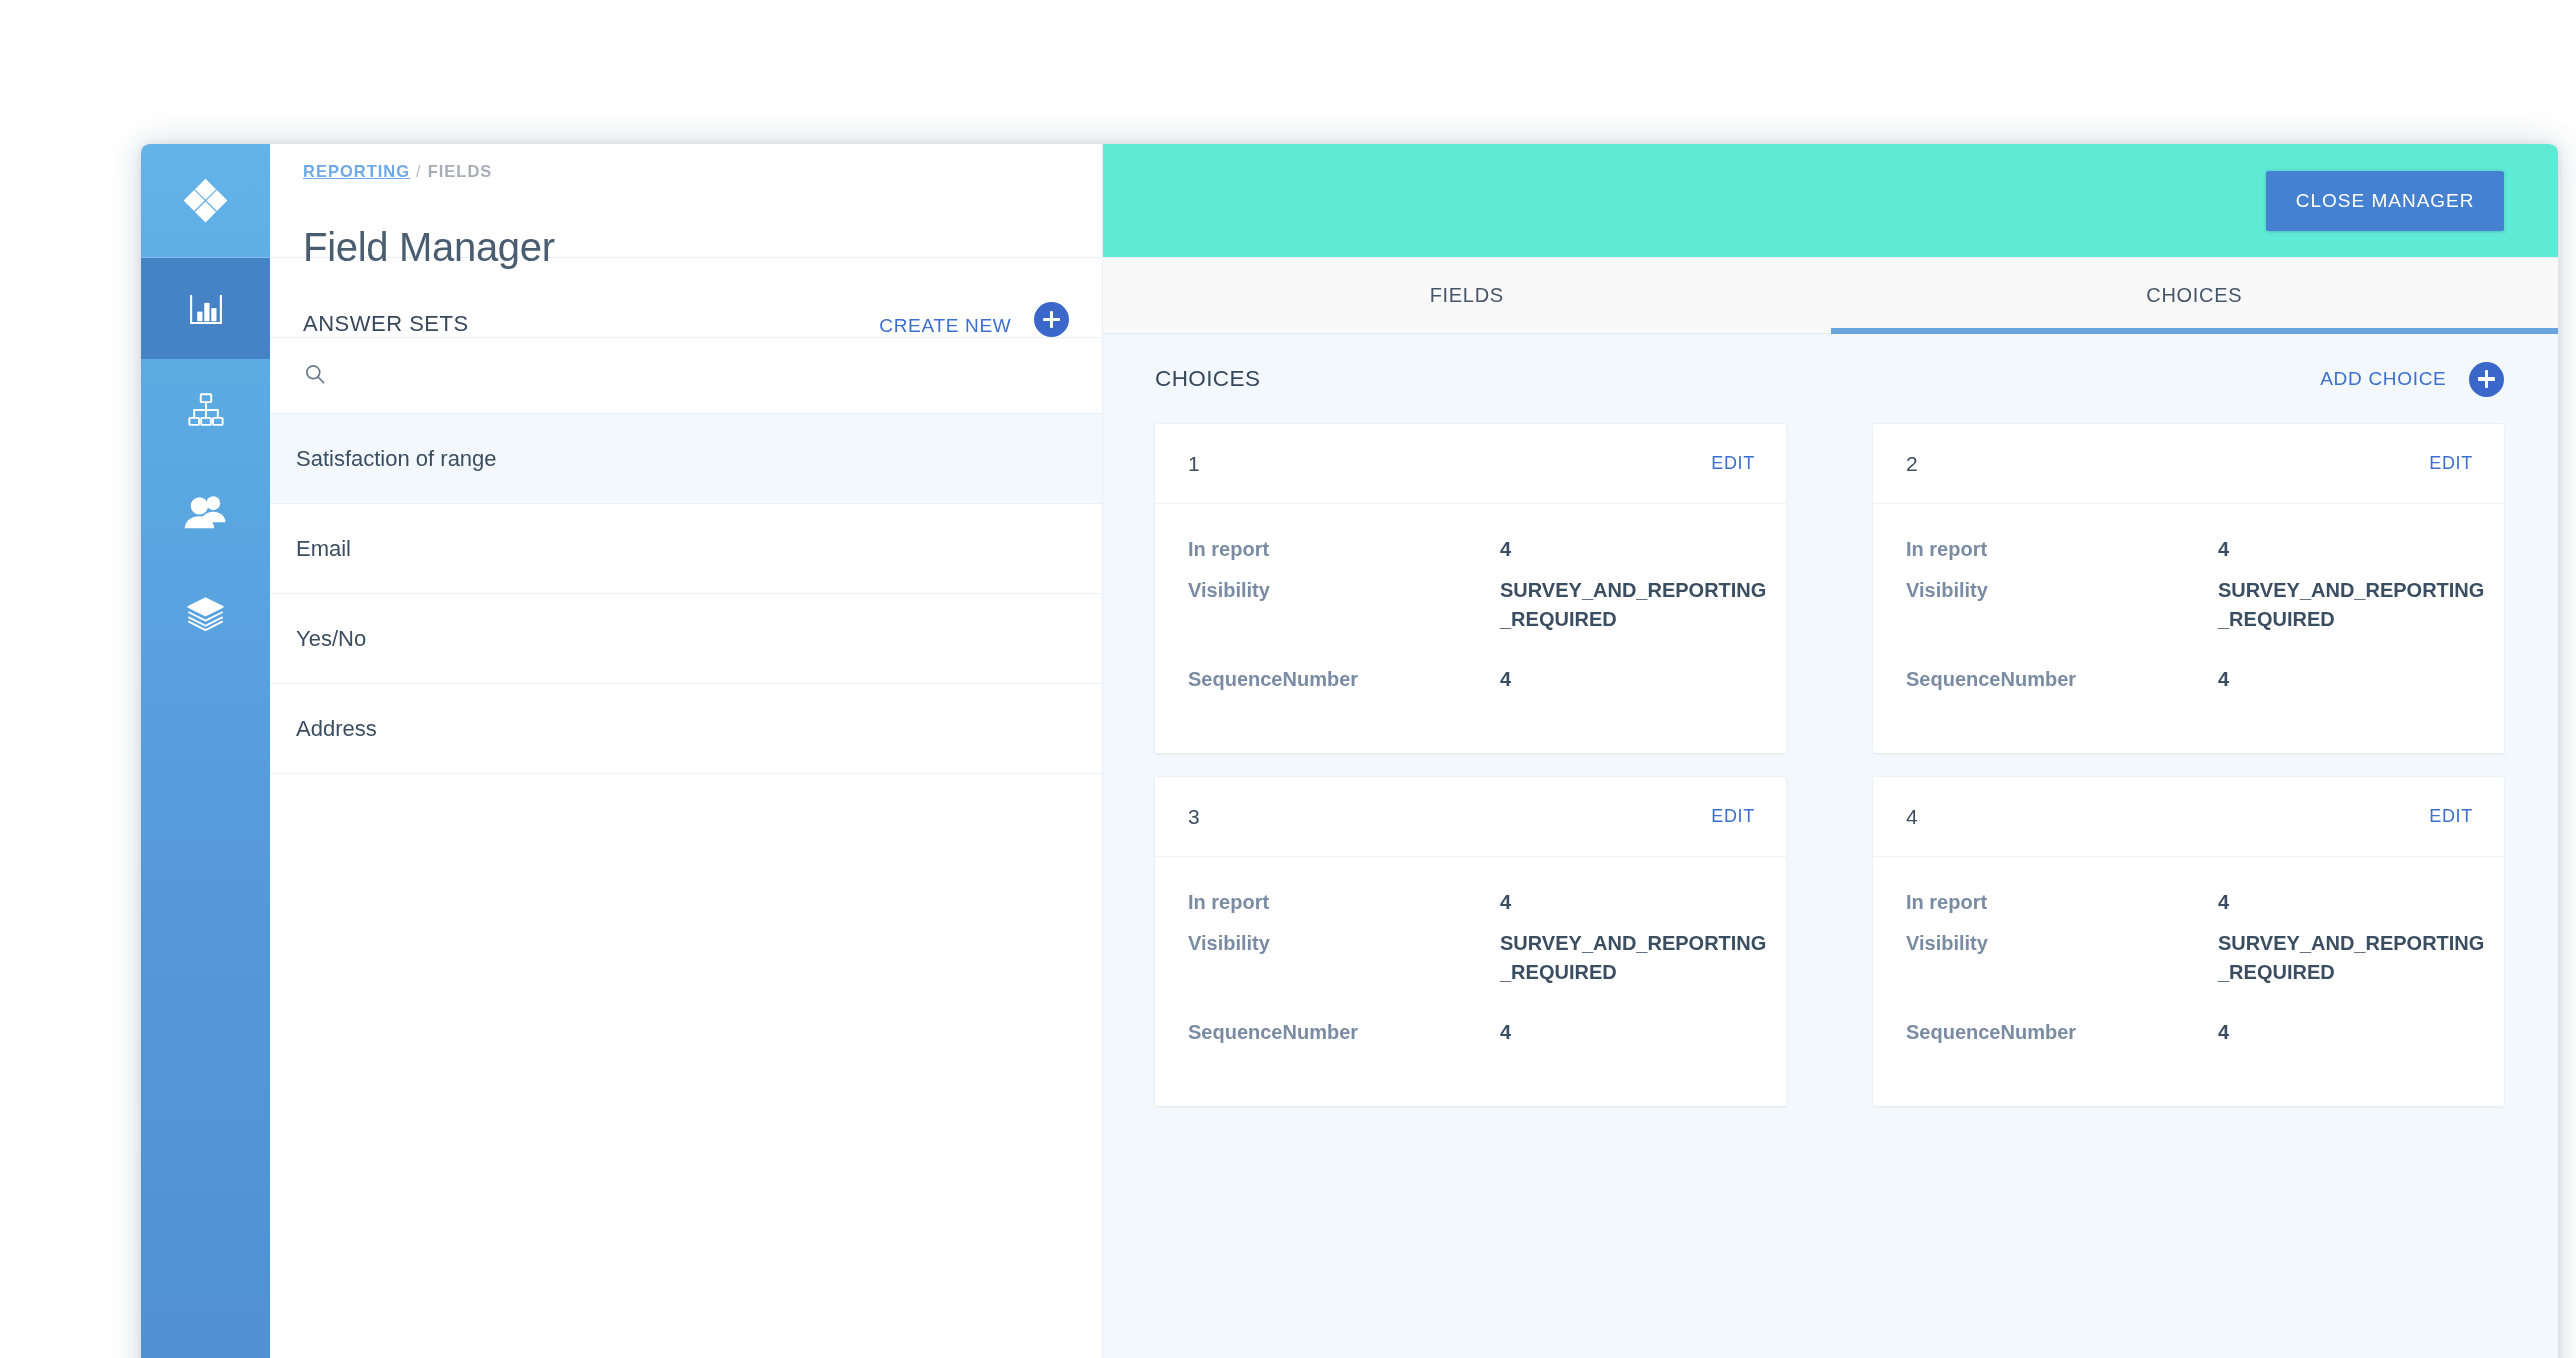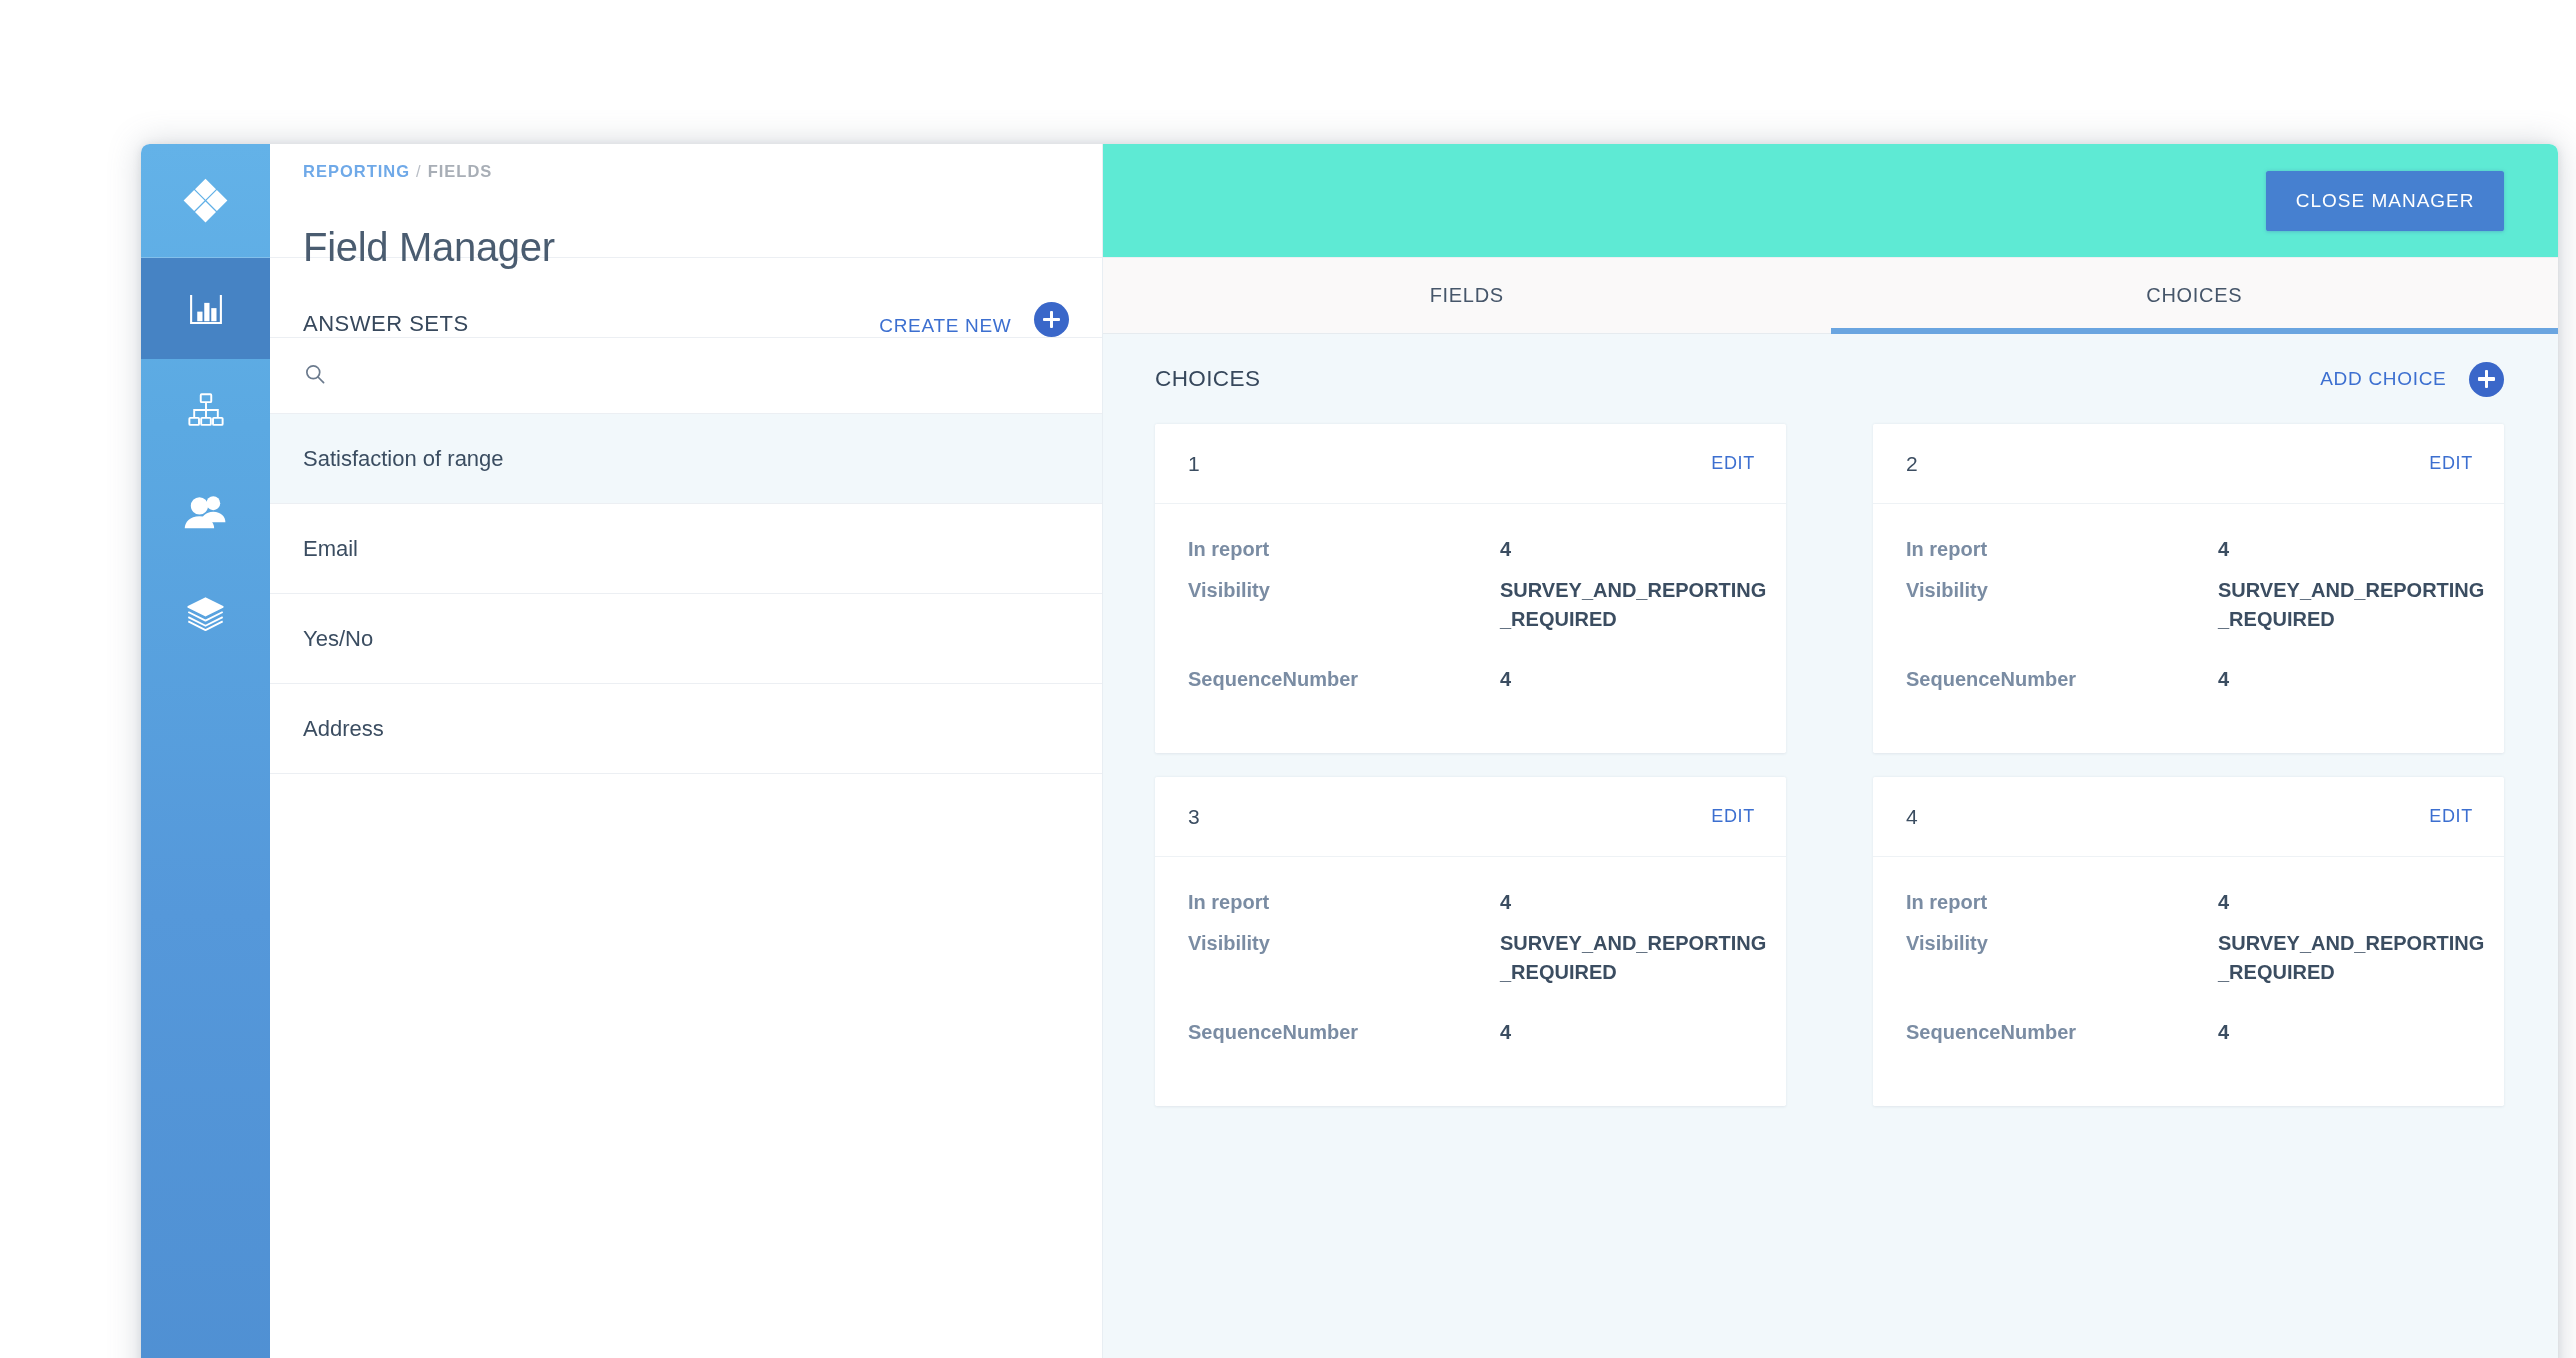--- a/index.html
+++ b/index.html
@@ -63,21 +63,21 @@
   .as-topbar {
     height: 114px;
     display: flex;
     align-items: flex-start;
     padding: 31px 31px 0 33px;
     flex-direction: column;
     justify-content: center;
     border-bottom: 0.9px solid #eceff3;
   }
   .crumbs { font-size: 16.5px; letter-spacing: 1px; font-weight: bold; margin-bottom: 7.8px; }
-  .crumb-main { color: #6fa9e8; }
+  .crumb-main { color: #6fa9e8; text-decoration: underline; }
   .crumb-sep { color: #b9bec6; font-weight: normal; margin: 0 6px; }
   .crumb-sub { color: #a8aeb6; }
   .page-title { font-size: 40px; color: #4a5c70; font-weight: normal; letter-spacing: -0.3px; margin-top: 36px; }
 
   .as-header {
     height: 80px;
     display: flex;
     align-items: flex-end;
     padding: 0 33px 0 33px;
     border-bottom: 0.9px solid #eceff3;
@@ -135,21 +135,21 @@
     flex: 1;
     font-family: "Liberation Sans", sans-serif;
   }
   .as-search input::placeholder { color: #b5bcc5; }
 
   .as-list { flex: 1; overflow: hidden; }
   .as-item {
     height: 90px;
     display: flex;
     align-items: center;
-    padding: 0 33px;
+    padding: 0 26px;
     font-size: 22px;
     color: #3b4d61;
     border-bottom: 0.9px solid #eceff3;
     cursor: pointer;
   }
   .as-item.selected { background: #f2f8fb; }
 
   
   #right-panel {
     flex: 1;

